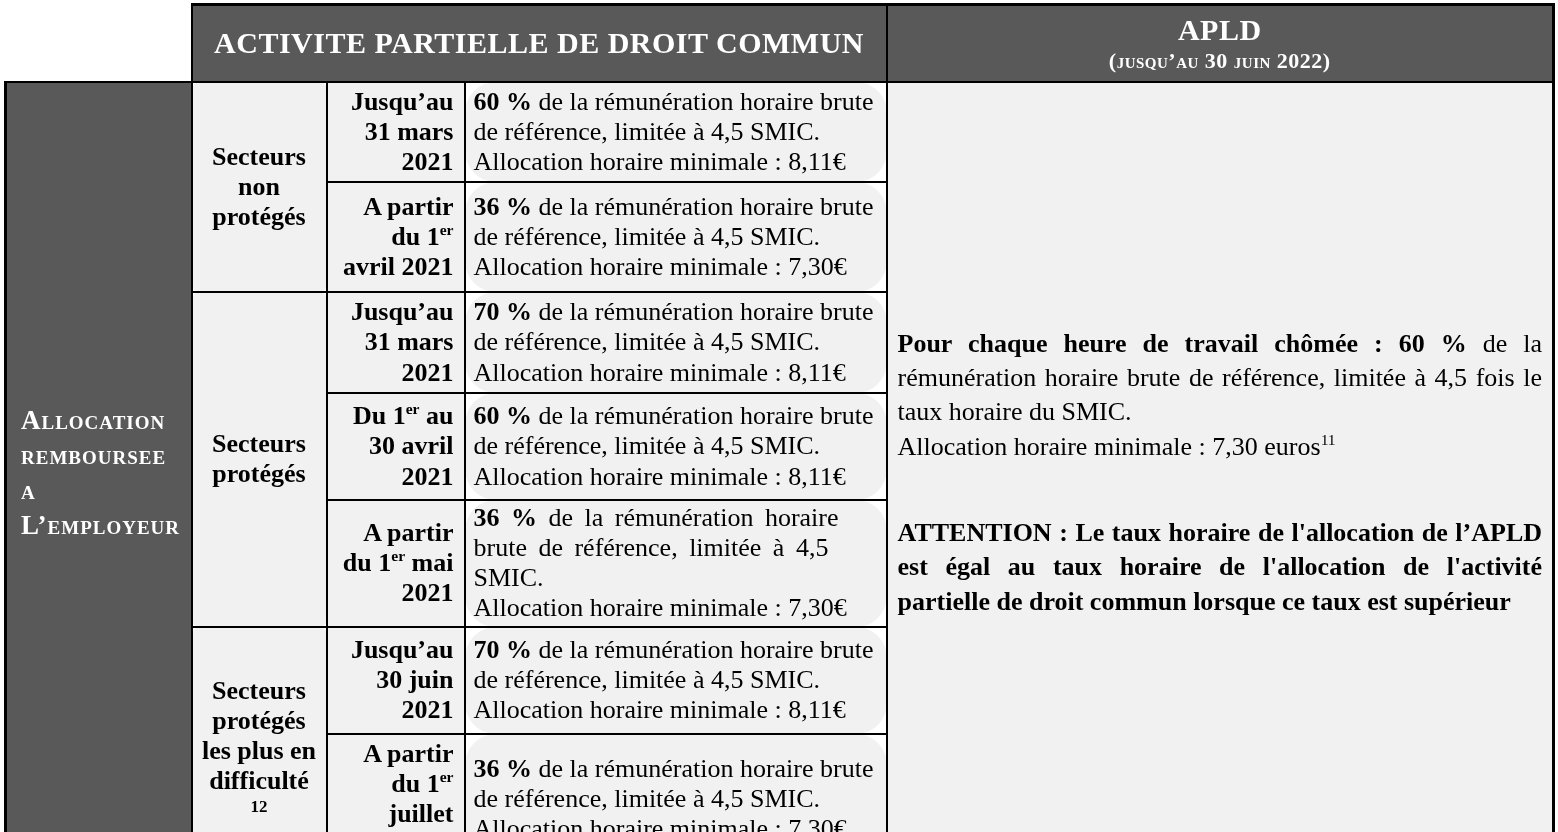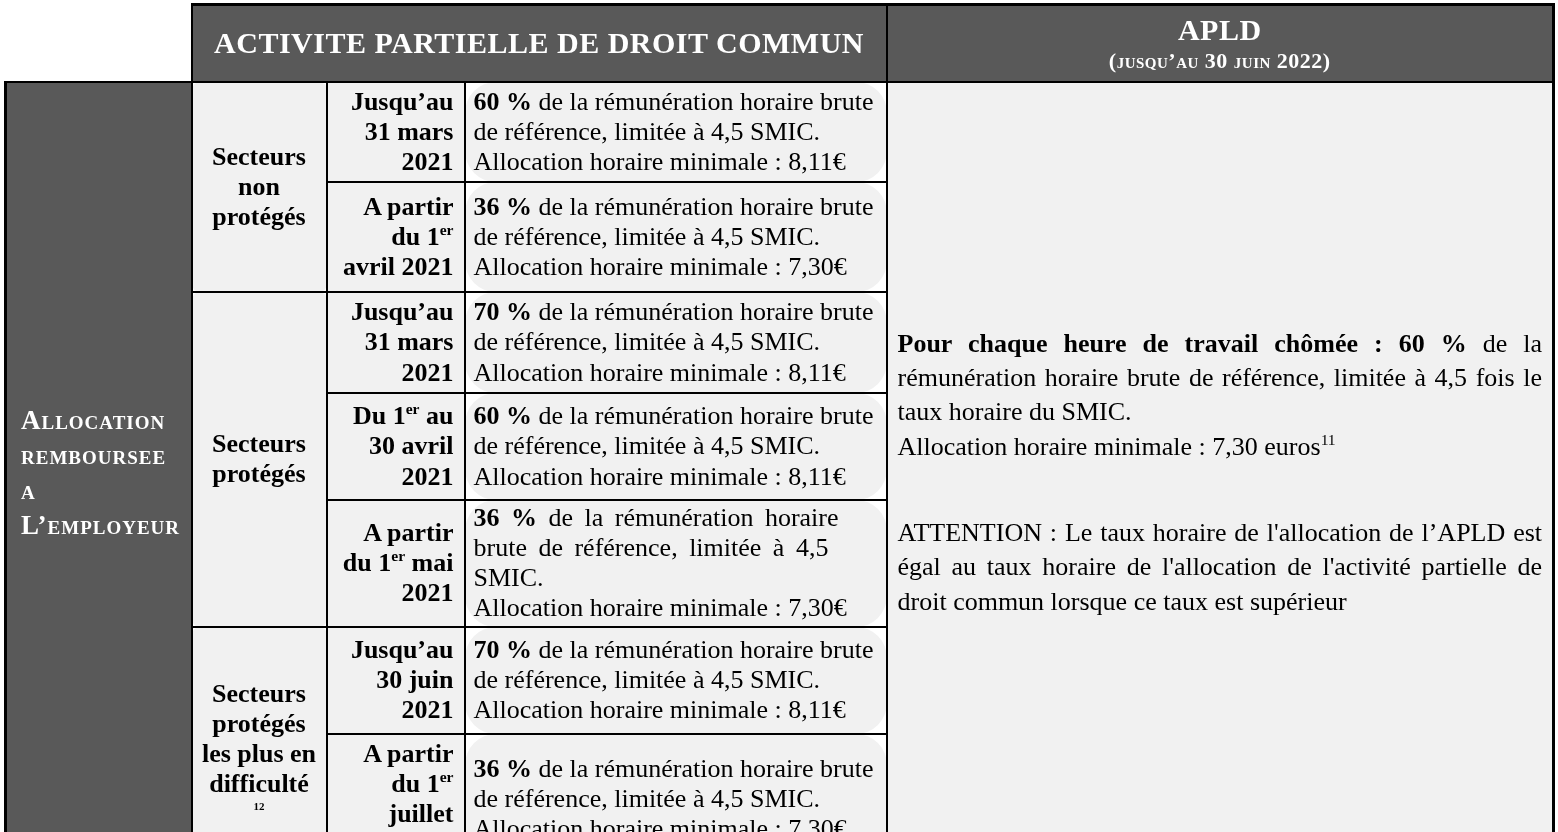--- a/index.html
+++ b/index.html
@@ -39,37 +39,37 @@
     background:var(--header-bg); color:var(--header-text);
     font-weight:bold; font-variant:small-caps;
     font-size:27px; letter-spacing:1px; line-height:1.3;
     padding-left:14px; text-align:left;
     border-left-width:3px; border-bottom-width:3px;
   }
   td.sector{
     font-weight:bold; text-align:center; padding:4px 4px;border-radius:8px;
   }
   td.sector .note{
-    display:block; font-size:11px; line-height:1; margin-top:2px;
+    display:block; font-size:17px; line-height:1; margin-top:2px;
   }
   td.period{
     font-weight:bold; text-align:right; padding:4px 10px;
   }
   td.rate{
     text-align:left; padding:2px 4px 2px 8px;border-radius:31px;
   }
   td.rate .sentence{ display:block; }
   td.rate .sentence.stretch{ word-spacing:5px; }
   td.rate .minline{ display:block; }
   td.apld-body{
     border-right-width:3px; border-bottom-width:3px;
     padding:6px 10px; text-align:justify; line-height:1.32;
   }
   td.apld-body p{ margin:0; }
-  td.apld-body p.gap{ margin-top:52px; }
+  td.apld-body p.gap{ margin-top:52px;font-weight:bold; }
   sup{ font-size:.6em; vertical-align:super; line-height:0; }
   tr.last td{ border-bottom-width:3px; }
 </style>
 </head>
 <body>
 
 <table class="alloc">
   <colgroup>
     <col style="width:186px">
     <col style="width:135px">

